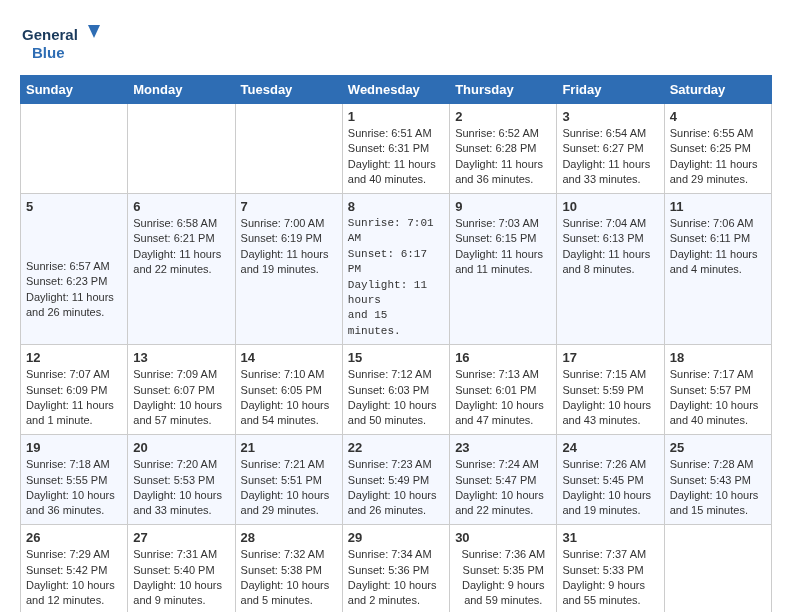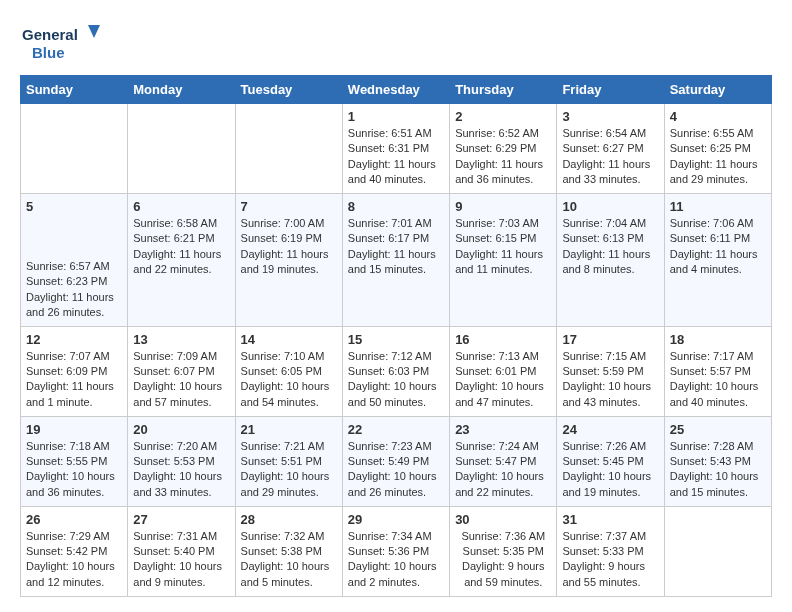--- a/index.html
+++ b/index.html
@@ -114,21 +114,21 @@
         <td>
           <span class="day-number">1</span>
           <div class="day-info" style="white-space: pre-line;">Sunrise: 6:51 AM
 Sunset: 6:31 PM
 Daylight: 11 hours
 and 40 minutes.</div>
         </td>
         <td>
           <span class="day-number">2</span>
           <div class="day-info" style="white-space: pre-line;">Sunrise: 6:52 AM
-Sunset: 6:29 PM
+Sunset: 6:28 PM
 Daylight: 11 hours
 and 36 minutes.</div>
         </td>
         <td>
           <span class="day-number">3</span>
           <div class="day-info" style="white-space: pre-line;">Sunrise: 6:54 AM
 Sunset: 6:27 PM
 Daylight: 11 hours
 and 33 minutes.</div>
         </td>
@@ -157,21 +157,21 @@
         </td>
         <td>
           <span class="day-number">7</span>
           <div class="day-info" style="white-space: pre-line;">Sunrise: 7:00 AM
 Sunset: 6:19 PM
 Daylight: 11 hours
 and 19 minutes.</div>
         </td>
         <td>
           <span class="day-number">8</span>
-          <div class="day-info" style="white-space: pre-line;">Sunrise: 7:01 AM
+          <div class="day-info" style="white-space: pre-line; font-family: Liberation Mono, monospace;">Sunrise: 7:01 AM
 Sunset: 6:17 PM
 Daylight: 11 hours
 and 15 minutes.</div>
         </td>
         <td>
           <span class="day-number">9</span>
           <div class="day-info" style="white-space: pre-line;">Sunrise: 7:03 AM
 Sunset: 6:15 PM
 Daylight: 11 hours
 and 11 minutes.</div>

